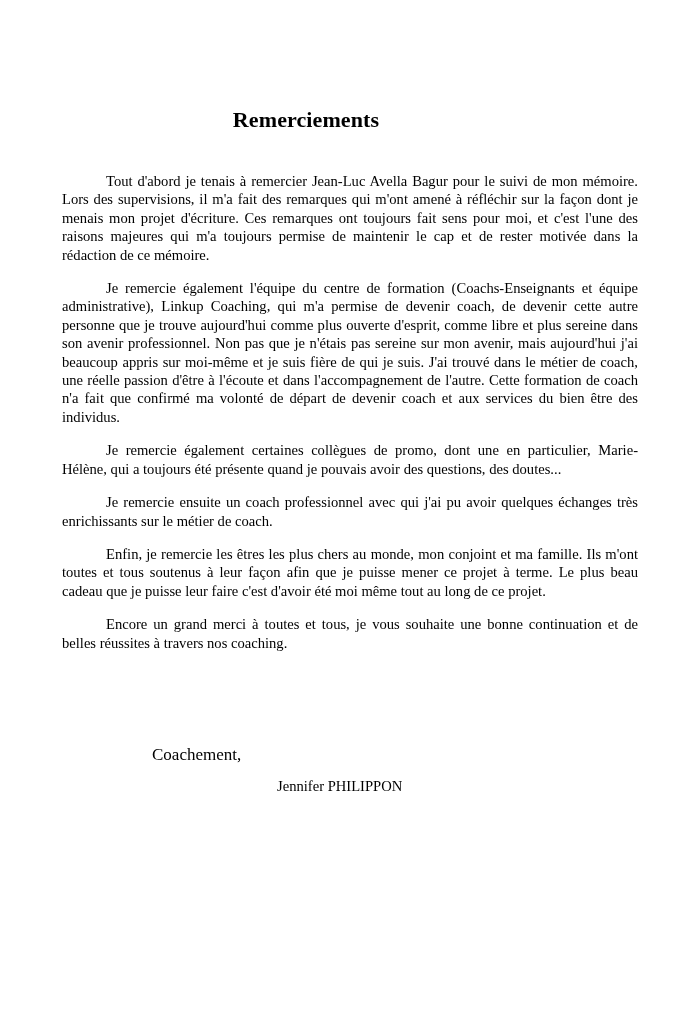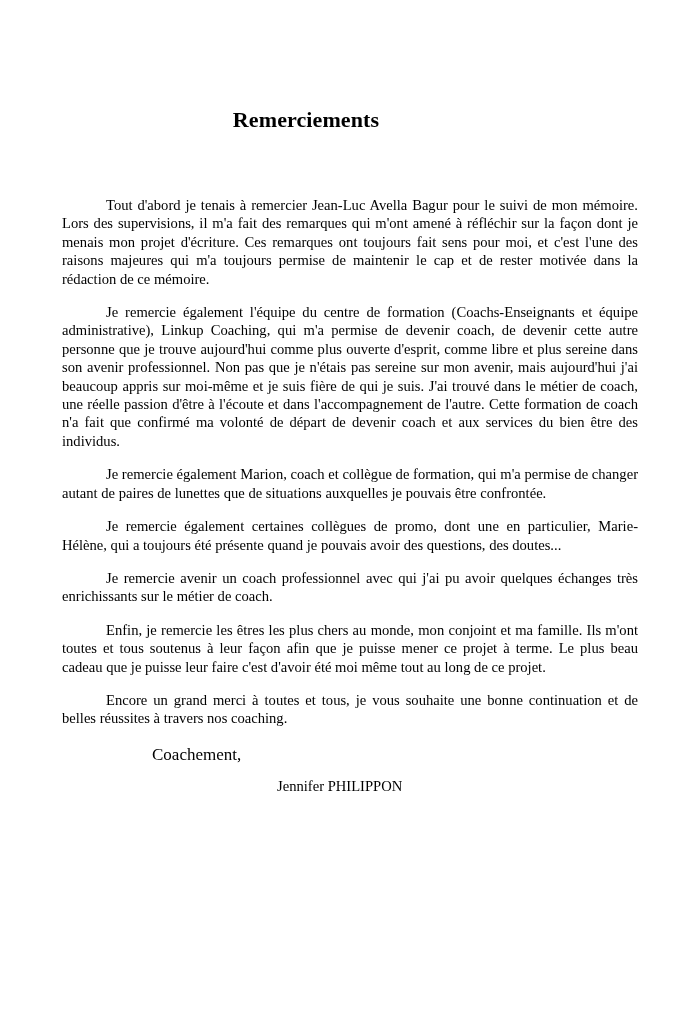--- a/index.html
+++ b/index.html
@@ -28,21 +28,21 @@
     left: 0;
     width: 612px;
     text-align: center;
     font-size: 22px;
     font-weight: bold;
     letter-spacing: 0.1px;
     line-height: 26px;
   }
   .body-block {
     position: absolute;
-    top: 196px;
+    top: 172px;
     left: 62px;
     width: 576px;
   }
   p.para {
     margin: 0 0 15px 0;
     font-size: 14.6px;
     line-height: 18.4px;
     text-align: justify;
     text-indent: 44px;
     text-justify: inter-word;
@@ -71,23 +71,22 @@
 </head>
 <body>
 
 <div class="page">
 
   <h1 class="doc-title">Remerciements</h1>
 
   <div class="body-block">
     <p class="para">Tout d'abord je tenais à remercier Jean-Luc Avella Bagur pour le suivi de mon mémoire. Lors des supervisions, il m'a fait des remarques qui m'ont amené à réfléchir sur la façon dont je menais mon projet d'écriture. Ces remarques ont toujours fait sens pour moi, et c'est l'une des raisons majeures qui m'a toujours permise de maintenir le cap et de rester motivée dans la rédaction de ce mémoire.</p>
     <p class="para">Je remercie également l'équipe du centre de formation (Coachs-Enseignants et équipe administrative), Linkup Coaching, qui m'a permise de devenir coach, de devenir cette autre personne que je trouve aujourd'hui comme plus ouverte d'esprit, comme libre et plus sereine dans son avenir professionnel. Non pas que je n'étais pas sereine sur mon avenir, mais aujourd'hui j'ai beaucoup appris sur moi-même et je suis fière de qui je suis. J'ai trouvé dans le métier de coach, une réelle passion d'être à l'écoute et dans l'accompagnement de l'autre. Cette formation de coach n'a fait que confirmé ma volonté de départ de devenir coach et aux services du bien être des individus.</p>
-    <p class="para">Je remercie également Marion, coach et collègue de formation, qui m'a permise de changer autant de paires de lunettes que de situations auxquelles je pouvais être confrontée.</p>
     <p class="para">Je  remercie également certaines collègues de promo, dont une en particulier, Marie-Hélène, qui a toujours été présente quand je pouvais avoir des questions, des doutes...</p>
-    <p class="para">Je remercie avenir un coach professionnel avec qui j'ai pu avoir quelques échanges très enrichissants sur le métier de coach.</p>
+    <p class="para">Je remercie ensuite un coach professionnel avec qui j'ai pu avoir quelques échanges très enrichissants sur le métier de coach.</p>
     <p class="para">Enfin, je remercie les êtres les plus chers au monde, mon conjoint et ma famille. Ils m'ont toutes et tous soutenus à leur façon afin que je puisse mener ce projet à terme. Le plus beau cadeau que je puisse leur faire c'est d'avoir été moi même tout au long de ce projet.</p>
     <p class="para last">Encore un grand merci à toutes et tous, je vous souhaite une bonne continuation et de belles réussites à travers nos coaching.</p>
   </div>
 
   <div class="signoff">Coachement,</div>
 
   <div class="signature-name">Jennifer PHILIPPON</div>
 
 </div>
 

